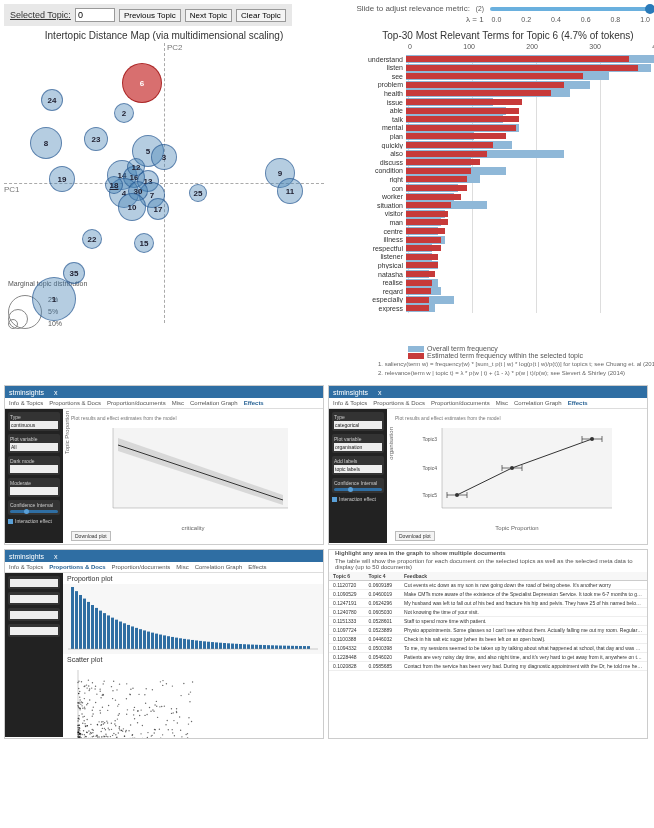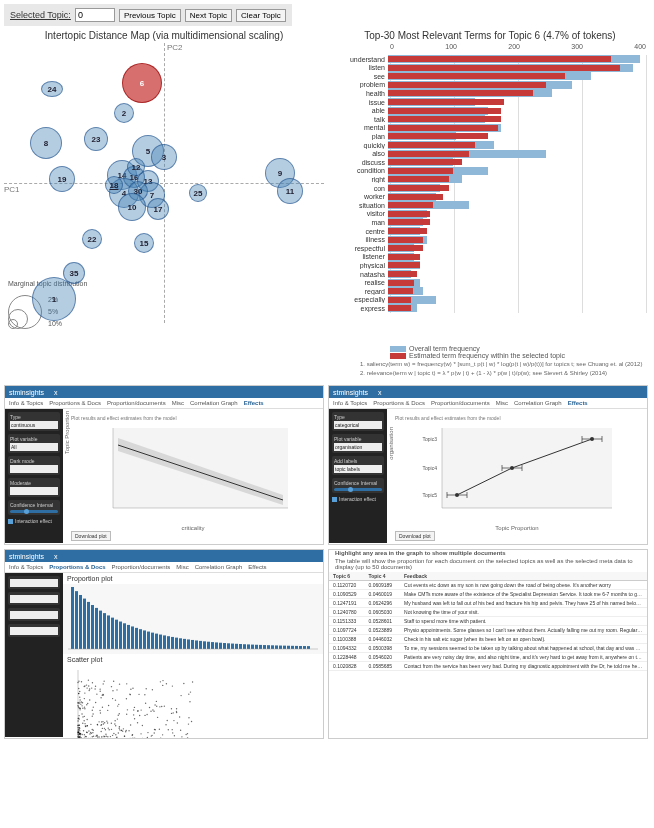--- a/index.html
+++ b/index.html
@@ -8,21 +8,21 @@
   .topic-controls { background: #e8e8e8; padding: 4px 6px; margin-bottom: 4px; display: flex; align-items: center; gap: 4px; }
   .topic-controls label { font-size: 9px; text-decoration: underline; }
   .topic-controls input[type="text"] { width: 40px; border: 1px solid #999; font-size: 9px; padding: 1px 2px; }
   .topic-controls button { font-size: 8px; padding: 1px 4px; border: 1px solid #999; background: #f4f4f4; cursor: pointer; }
   .slider-row { display: flex; align-items: center; justify-content: flex-end; gap: 6px; font-size: 8px; color: #555; margin-bottom: 2px; }
   .slider-row .track { position: relative; width: 160px; height: 4px; background: #6ab0de; border-radius: 2px; }
   .slider-row .thumb { position: absolute; width: 10px; height: 10px; background: #2a7ab9; border-radius: 50%; top: -3px; }
   .ticks { display: flex; gap: 20px; font-size: 7px; color: #555; margin-left: 2px;}
   .lambda-label { font-size: 8px; }
 
-  .upper { display: flex; gap: 6px; }
+  .upper { display: flex; gap: 24px; }
   .left-chart, .right-chart { flex: 1; }
   .chart-title { text-align: center; font-size: 10px; color: #333; margin-bottom: 2px; }
 
   
   .bubble-area { position: relative; width: 320px; height: 280px; }
   .axis-pc1 { position: absolute; left: 0; top: 140px; width: 100%; border-top: 1px dashed #aaa; }
   .axis-pc2 { position: absolute; left: 160px; top: 0; height: 100%; border-left: 1px dashed #aaa; }
   .axis-label-pc1 { position: absolute; left: 0; top: 142px; font-size: 8px; color: #777; }
   .axis-label-pc2 { position: absolute; left: 163px; top: 0; font-size: 8px; color: #777; }
   .bubble { position: absolute; border-radius: 50%; background: rgba(70,130,180,0.4); border: 1px solid rgba(30,80,140,0.6); display: flex; align-items: center; justify-content: center; font-size: 8px; font-weight: bold; color: #223; }
@@ -89,20 +89,40 @@
 <div class="page">
 
   <div style="display:flex; align-items:flex-start; gap:10px;">
     <div class="topic-controls" style="flex:0 0 auto;">
       <label>Selected Topic:</label>
       <input type="text" value="0" style="">
       <button>Previous Topic</button>
       <button>Next Topic</button>
       <button>Clear Topic</button>
     </div>
+    <div style="flex:1;">
+      <div class="slider-row">
+        <span>Slide to adjust relevance metric:</span>
+          <sup>(2)</sup>
+        <div class="track">
+          <div class="thumb" style="left: calc(100% - 5px);"></div>
+        </div>
+      </div>
+      <div class="slider-row">
+        <span class="lambda-label">λ = 1</span>
+        <div class="ticks">
+          <span>0.0</span>
+          <span>0.2</span>
+          <span>0.4</span>
+          <span>0.6</span>
+          <span>0.8</span>
+          <span>1.0</span>
+        </div>
+      </div>
+    </div>
   </div>
 
   <div class="upper">
 
     <div class="left-chart">
       <div class="chart-title">Intertopic Distance Map (via multidimensional scaling)</div>
       <div class="bubble-area" id="bubble-area">
         <div class="axis-pc1"></div>
         <div class="axis-pc2"></div>
         <div class="axis-label-pc1">PC1</div>
@@ -112,21 +132,21 @@
           <div style="position:relative;width:60px;height:40px;margin-top:2px;">
             <div class="ring" style="width:10px;height:10px;left:0;bottom:0;"></div>
             <div class="ring" style="width:20px;height:20px;left:0;bottom:0;"></div>
             <div class="ring" style="width:34px;height:34px;left:0;bottom:0;"></div>
             <span style="position:absolute;left:40px;bottom:26px;">2%</span>
             <span style="position:absolute;left:40px;bottom:14px;">5%</span>
             <span style="position:absolute;left:40px;bottom:2px;">10%</span>
           </div>
         </div>
       <div class="bubble sel" style="left: 118px; top: 20px; width: 40px; height: 40px;">6</div>
-          <div class="bubble" style="left: 37px; top: 38px; width: 22px; height: 16px;">24</div>
+          <div class="bubble" style="left: 37px; top: 46px; width: 22px; height: 22px;">24</div>
           <div class="bubble" style="left: 110px; top: 60px; width: 20px; height: 20px;">2</div>
           <div class="bubble" style="left: 26px; top: 84px; width: 32px; height: 32px;">8</div>
           <div class="bubble" style="left: 80px; top: 84px; width: 24px; height: 24px;">23</div>
           <div class="bubble" style="left: 128px; top: 92px; width: 32px; height: 32px;">5</div>
           <div class="bubble" style="left: 147px; top: 101px; width: 26px; height: 26px;">3</div>
           <div class="bubble" style="left: 45px; top: 123px; width: 26px; height: 26px;">19</div>
           <div class="bubble" style="left: 103px; top: 117px; width: 30px; height: 30px;">14</div>
           <div class="bubble" style="left: 119px; top: 123px; width: 22px; height: 22px;">16</div>
           <div class="bubble" style="left: 133px; top: 127px; width: 22px; height: 22px;">13</div>
           <div class="bubble" style="left: 105px; top: 135px; width: 30px; height: 30px;">4</div>

